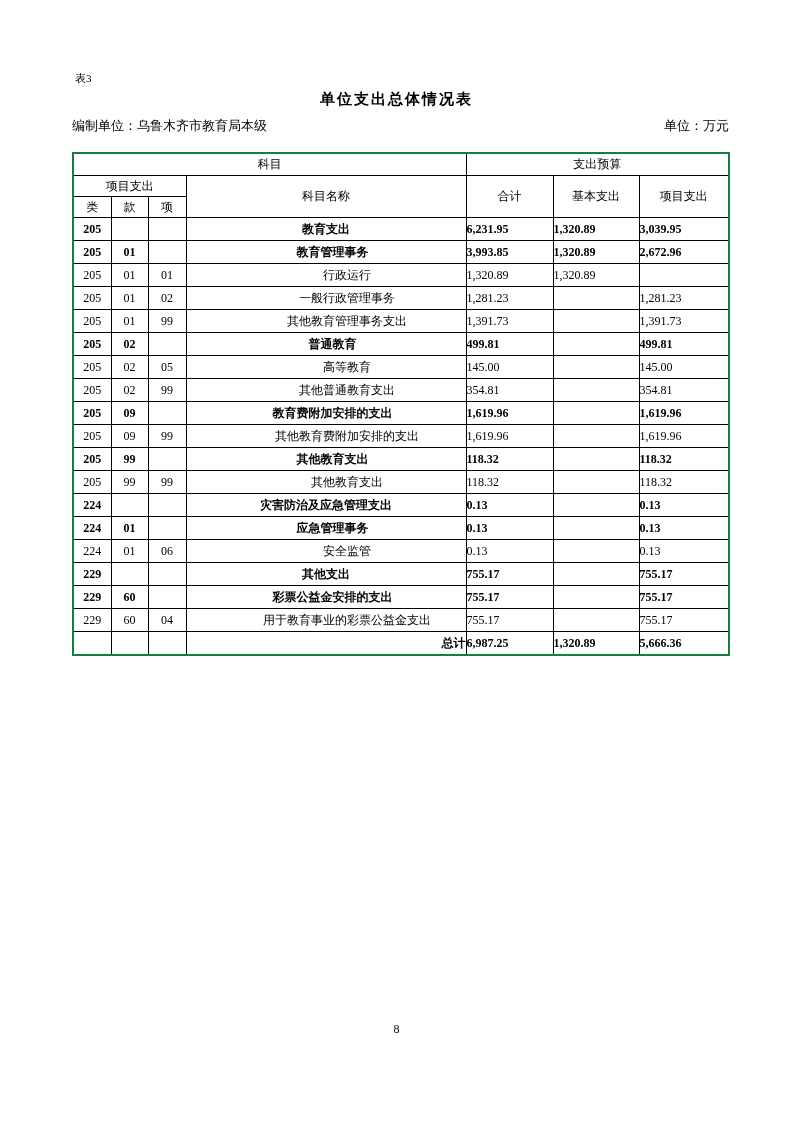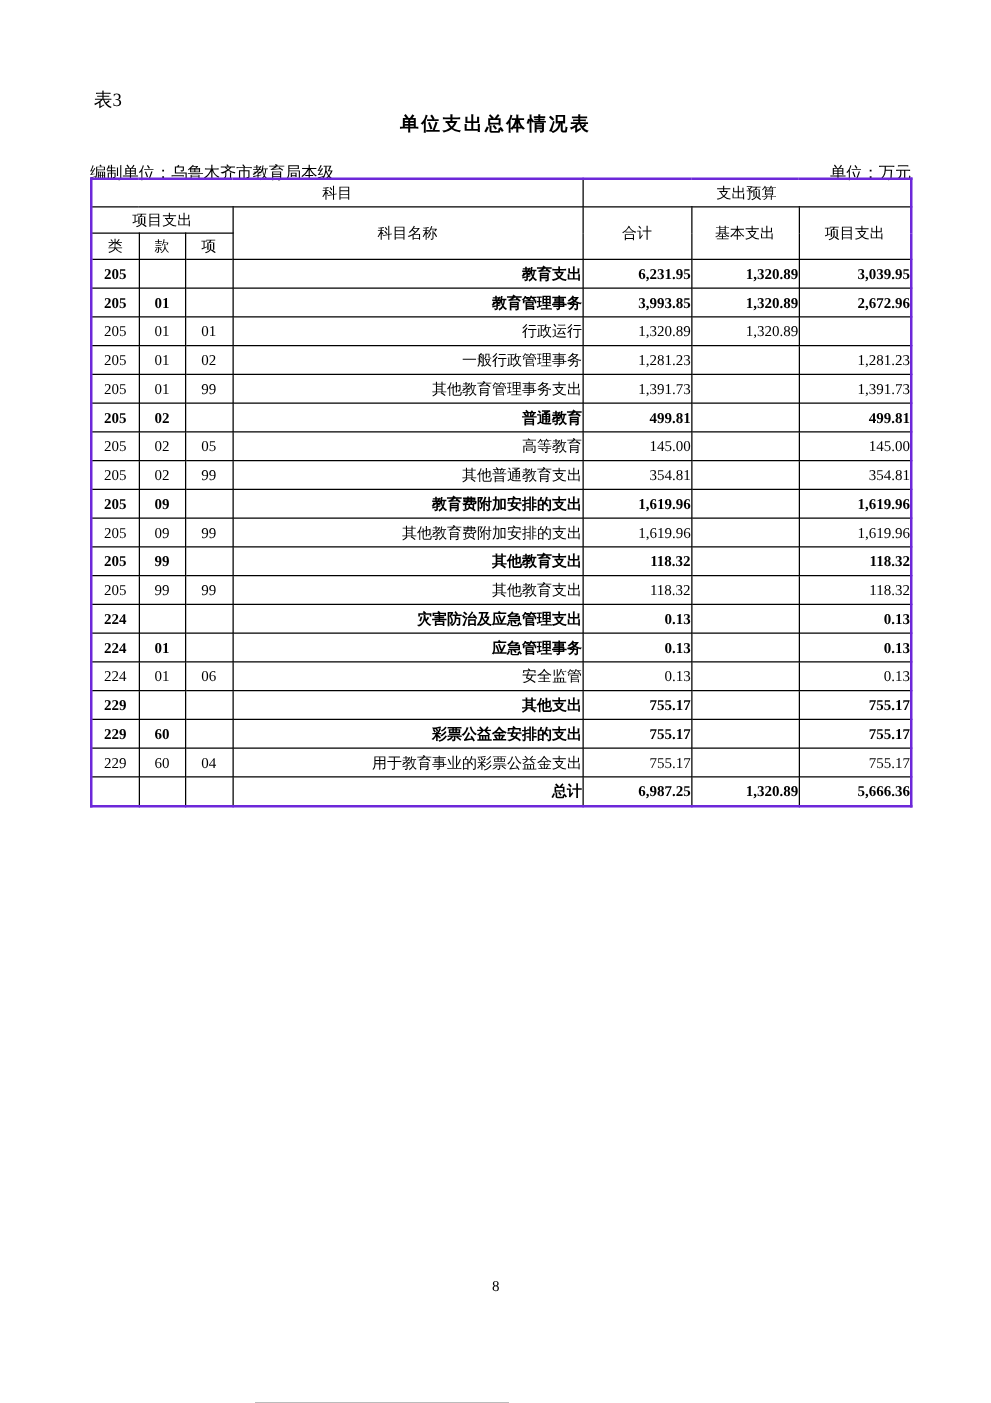--- a/index.html
+++ b/index.html
@@ -10,71 +10,71 @@
     margin: 0 auto;
     background: #ffffff;
     font-family: "Liberation Serif", "DejaVu Serif", serif;
     color: #000000;
     overflow: hidden;
   }
   .table-label {
     position: absolute;
     left: 75px;
     top: 71px;
-    font-size: 15px;
+    font-size: 11px;
   }
   .doc-title {
     position: absolute;
     left: 0;
     top: 90px;
     width: 100%;
     text-align: center;
     font-size: 15px;
     font-weight: bold;
     letter-spacing: 2px;
   }
   .meta-line {
     position: absolute;
     left: 72px;
     right: 64px;
-    top: 129px;
+    top: 117px;
     display: flex;
     justify-content: space-between;
     font-size: 13px;
   }
   table.budget {
     position: absolute;
     left: 72px;
-    top: 142px;
+    top: 152px;
     width: 656px;
     border-collapse: collapse;
     table-layout: fixed;
-    border: 2px solid #6d28d9;
+    border: 2px solid #15803d;
   }
   table.budget td {
     border: 1px solid #000;
     font-size: 12px;
     padding: 0;
     height: 22px;
     vertical-align: middle;
     overflow: hidden;
     white-space: nowrap;
   }
   table.budget td.hdr {
     text-align: center;
     height: 20px;
     font-weight: normal;
   }
   table.budget tr.hrow1 td { height: 21px; }
   td.code { text-align: center; }
-  td.name { text-align: right; padding-left: 3px; }
+  td.name { text-align: center; padding-left: 3px; }
   td.name.indent-1 { padding-left: 13px; }
   td.name.indent-2 { padding-left: 42px; }
   td.name.center { text-align: right; padding-left: 0; }
-  td.num { text-align: right; padding-right: 5px; }
+  td.num { padding-right: 5px; }
   tr.bold-row td { font-weight: bold; }
   .page-number {
     position: absolute;
     left: 0;
     top: 1022px;
     width: 100%;
     text-align: center;
     font-size: 12px;
   }
 </style>

